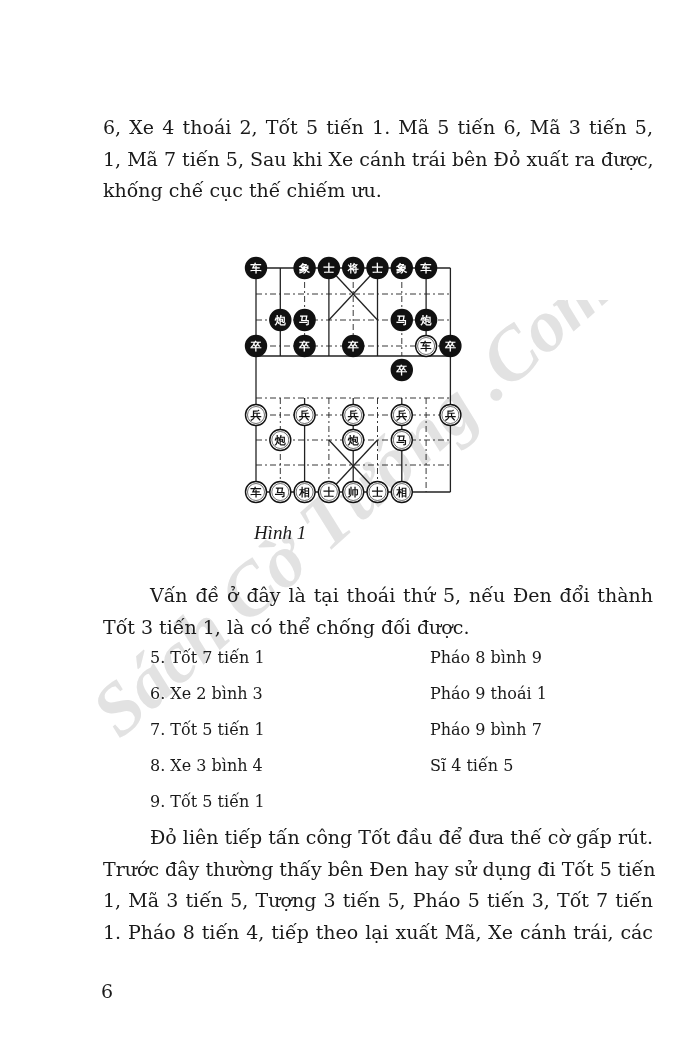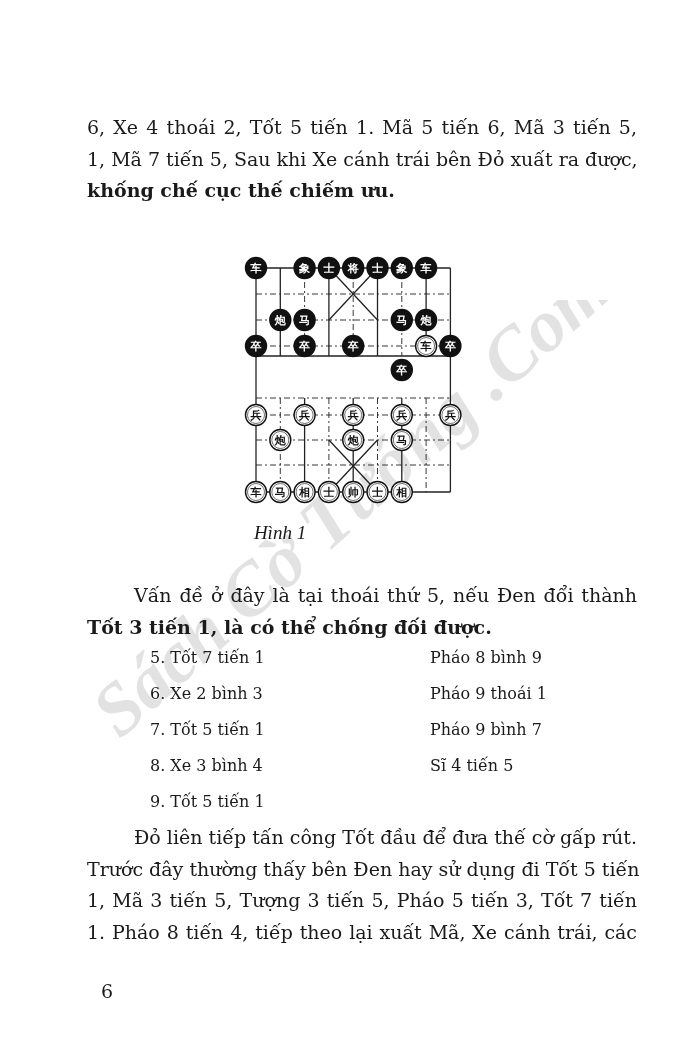--- a/index.html
+++ b/index.html
@@ -1,22 +1,22 @@
 <!DOCTYPE html>
 <html><head>
 <meta charset="utf-8">
 <style>
   html, body { margin:0; padding:0; background:#ffffff; }
   body { width:700px; height:1050px; position:relative; overflow:hidden;
          font-family:"DejaVu Serif", "Liberation Serif", serif; color:#1a1a1a; }
   .page { position:absolute; left:0; top:0; width:700px; height:1050px; }
-  .para { position:absolute; left:87px; width:550px; font-size:19px; line-height:31.5px;
+  .para { position:absolute; left:103px; width:550px; font-size:19px; line-height:31.5px;
           text-align:justify; margin:0; }
   .para .line { display:block; white-space:nowrap; text-align-last:justify; text-align:justify; }
-  .para .line.last { text-align-last:left;font-weight:bold; }
+  .para .line.last { text-align-last:left; }
   .indent { padding-left:47px; }
   .watermark { position:absolute; left:90px; top:300px; width:560px; height:500px;
                pointer-events:none; }
   .board { position:absolute; left:236px; top:252px; width:236px; height:262px; }
   .caption { position:absolute; left:0; width:560px; top:522px; text-align:center;
              font-style:italic; font-size:19px; font-family:"Liberation Serif", serif; }
   .moves { position:absolute; left:150px; top:648px; width:450px; }
   .move-row { height:36px; position:relative; font-size:16px; }
   .move-red { position:absolute; left:0; top:0; white-space:nowrap; }
   .move-black { position:absolute; left:280px; top:0; white-space:nowrap; }

